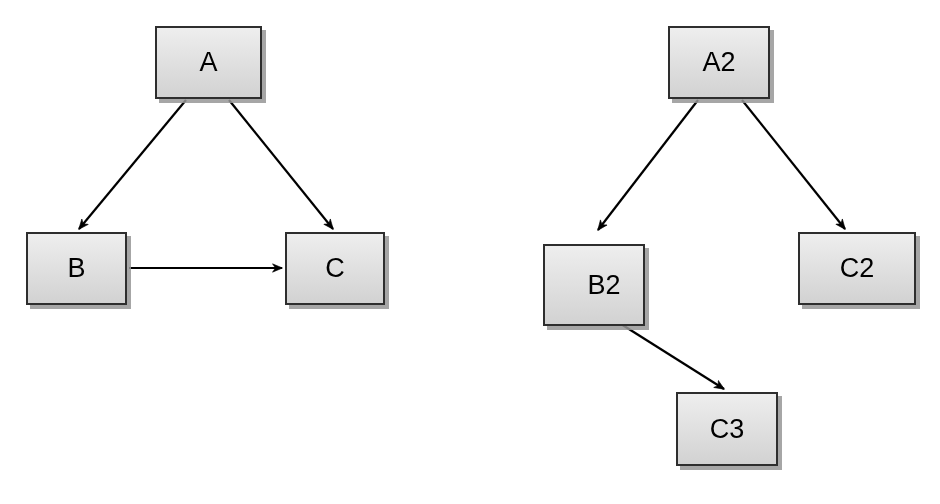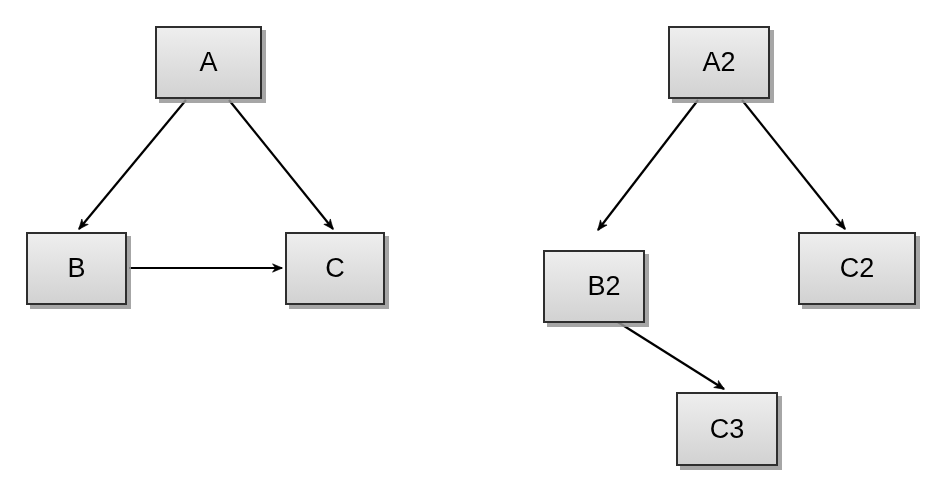--- a/index.html
+++ b/index.html
@@ -71,21 +71,21 @@
       </div>
       <div class="node" style="left: 26px; top: 232px; width: 101px; height: 73px; border-color: rgb(46, 46, 46); background: linear-gradient(rgb(238, 238, 238) 0%, rgb(210, 210, 210) 100%);">
         <span class="node-label" style="color: rgb(0, 0, 0);">B</span>
       </div>
       <div class="node" style="left: 285px; top: 232px; width: 100px; height: 73px; border-color: rgb(46, 46, 46); background: linear-gradient(rgb(238, 238, 238) 0%, rgb(210, 210, 210) 100%);">
         <span class="node-label" style="color: rgb(0, 0, 0);">C</span>
       </div>
       <div class="node" style="left: 668px; top: 26px; width: 102px; height: 73px; border-color: rgb(46, 46, 46); background: linear-gradient(rgb(238, 238, 238) 0%, rgb(210, 210, 210) 100%);">
         <span class="node-label" style="color: rgb(0, 0, 0);">A2</span>
       </div>
-      <div class="node" style="left: 543px; top: 250px; width: 102px; height: 73px; border-color: rgb(46, 46, 46); background: linear-gradient(rgb(238, 238, 238) 0%, rgb(210, 210, 210) 100%); padding-left: 20px;">
+      <div class="node" style="left: 543px; top: 244px; width: 102px; height: 82px; border-color: rgb(46, 46, 46); background: linear-gradient(rgb(238, 238, 238) 0%, rgb(210, 210, 210) 100%); padding-left: 20px;">
         <span class="node-label" style="color: rgb(0, 0, 0);">B2</span>
       </div>
       <div class="node" style="left: 798px; top: 232px; width: 118px; height: 73px; border-color: rgb(46, 46, 46); background: linear-gradient(rgb(238, 238, 238) 0%, rgb(210, 210, 210) 100%);">
         <span class="node-label" style="color: rgb(0, 0, 0);">C2</span>
       </div>
       <div class="node" style="left: 676px; top: 392px; width: 102px; height: 74px; border-color: rgb(46, 46, 46); background: linear-gradient(rgb(238, 238, 238) 0%, rgb(210, 210, 210) 100%);">
         <span class="node-label" style="color: rgb(0, 0, 0);">C3</span>
       </div>
     </div>
 

